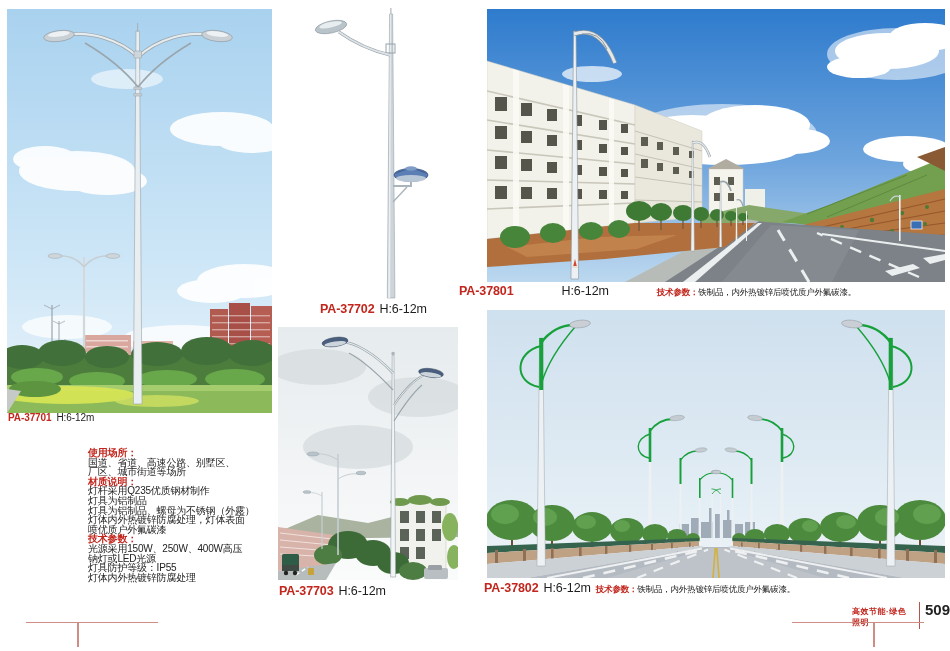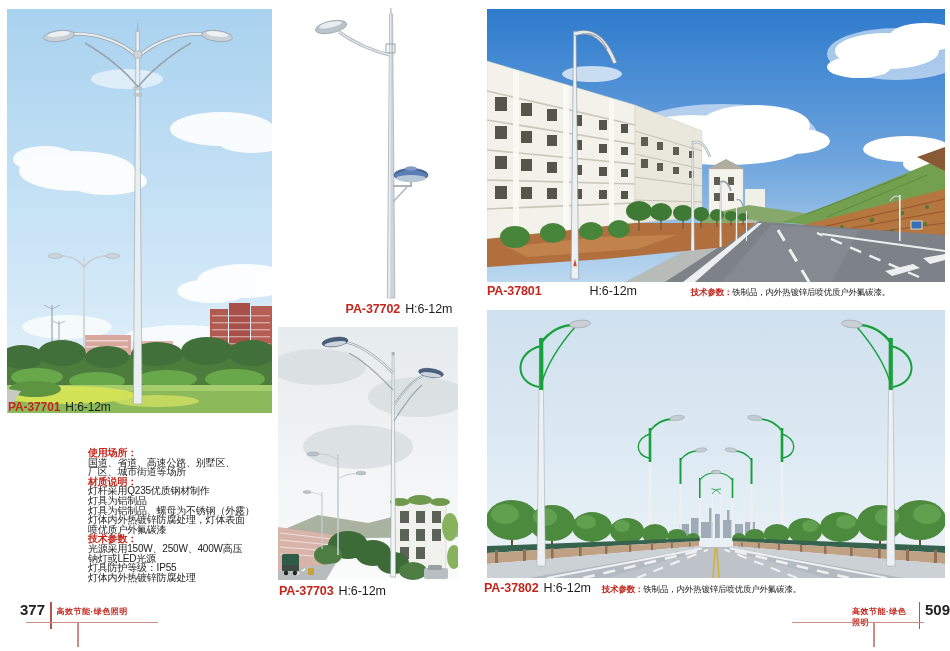--- a/index.html
+++ b/index.html
@@ -4,22 +4,22 @@
 <style>
   * { margin:0; padding:0; box-sizing:border-box; }
   html,body { width:950px; height:651px; background:#fff;
     font-family:"Liberation Sans", sans-serif; }
   .page { position:absolute; top:0; left:0; width:950px; height:651px;
     background:#fff; overflow:hidden; }
   .photo { position:absolute; overflow:hidden; line-height:0; }
   .caption { position:absolute; font-size:12.5px; letter-spacing:-0.1px;
     color:#1e1e1e; white-space:nowrap; display:flex; align-items:baseline; gap:5px; }
   .caption .code { color:var(--accent); font-weight:bold; }
-  .caption.center { justify-content:center; }
-  .note { font-size:8.5px; letter-spacing:-0.2px; margin-left:6px; color:#222; }
+  .caption.center { }
+  .note { font-size:8.5px; letter-spacing:-0.2px; color:#222; }
   .note .nlabel { color:var(--accent); font-weight:bold; }
   .specs { position:absolute; left:88px; top:448px; width:180px;
     font-size:10px; line-height:9.6px; color:#222; letter-spacing:-0.2px; }
   .specs p { white-space:nowrap; }
   .specs .t { color:var(--accent); font-weight:bold; }
   .footer { position:absolute; top:602px; display:flex; align-items:flex-start; gap:5px; }
   .footer .pageno { font-size:15px; font-weight:bold; color:#222; line-height:16px; }
   .footer .slogan { font-size:8px; font-weight:bold; color:var(--accent);
     letter-spacing:0.5px; margin-top:4px; }
   .fdiv { width:1.5px; height:27px; background:var(--footer_line); }
@@ -136,21 +136,21 @@
             <ellipse cx="52" cy="25" rx="11" ry="2.6" fill="#eef1f3"></ellipse>
           </g>
         <g transform="rotate(7 210 27)">
             <ellipse cx="210" cy="27" rx="15.5" ry="5.4" fill="#c9d1d6" stroke="#8a959c" stroke-width="0.6"></ellipse>
             <ellipse cx="210" cy="25" rx="11" ry="2.6" fill="#eef1f3"></ellipse>
           </g>
       </g>
     </svg>
   </figure>
 
-  <div class="caption" style="left:8px;top:400px;font-size:12px;">
+  <div class="caption" style="left:8px;top:412px;font-size:10px;">
     <span class="code">PA-37701</span>
     <span>H:6-12m</span>
   </div>
 
   <div class="specs">
     <p class="t">使用场所：</p>
     <p>国道、省道、高速公路、别墅区、</p>
     <p>厂区、城市街道等场所</p>
     <p class="t">材质说明：</p>
     <p>灯杆采用Q235优质钢材制作</p>
@@ -475,21 +475,21 @@
         <path d="M249.5,191 Q254,189 256,197" stroke="#9aa5ac" stroke-width="1.3" fill="none"></path>
         <rect x="259" y="202" width="1" height="30" fill="#eef1f3"></rect>
         <rect x="412" y="186" width="1.6" height="46" fill="#eef1f3"></rect>
         <path d="M413,188 Q407,185 403,192" stroke="#c9d1d6" stroke-width="1.2" fill="none"></path>
         <polygon points="86,258 90,258 88,250" fill="#d2452e"></polygon>
           <rect x="85" y="257" width="6" height="2" fill="#e8e3da"></rect>
       </g>
     </svg>
   </figure>
 
-  <div class="caption" style="left:487px;top:284px;gap:48px;">
+  <div class="caption" style="left:459px;top:284px;gap:48px;">
     <span class="code">PA-37801</span>
     <span>H:6-12m</span>
     <span class="note"><span class="nlabel">技术参数：</span><span>铁制品，内外热镀锌后喷优质户外氟碳漆。</span></span>
   </div>
 
   <figure class="photo" style="left:487px;top:310px;width:458px;height:268px;">
     <svg width="458" height="268" viewBox="0 0 458 268">
       <defs>
         <linearGradient id="sky5" x1="0" y1="0" x2="0" y2="1">
           <stop offset="0" stop-color="#cfe0ee"></stop>
@@ -647,25 +647,20 @@
       </g>
     </svg>
   </figure>
 
   <div class="caption" style="left:484px;top:581px;">
     <span class="code">PA-37802</span>
     <span>H:6-12m</span>
     <span class="note"><span class="nlabel">技术参数：</span><span>铁制品，内外热镀锌后喷优质户外氟碳漆。</span></span>
   </div>
 
-  <div class="footer" style="left:20px;">
-    <span class="pageno">377</span>
-    <span class="fdiv"></span>
-    <span class="slogan">高效节能·绿色照明</span>
-  </div>
   <div class="frule" style="left:26px;"></div>
   <div class="fdrop" style="left:77px;"></div>
 
   <div class="footer" style="left:852px;">
     <span class="slogan">高效节能·绿色照明</span>
     <span class="fdiv"></span>
     <span class="pageno">509</span>
   </div>
   <div class="frule" style="left:792px;"></div>
   <div class="fdrop" style="left:873px;"></div>

